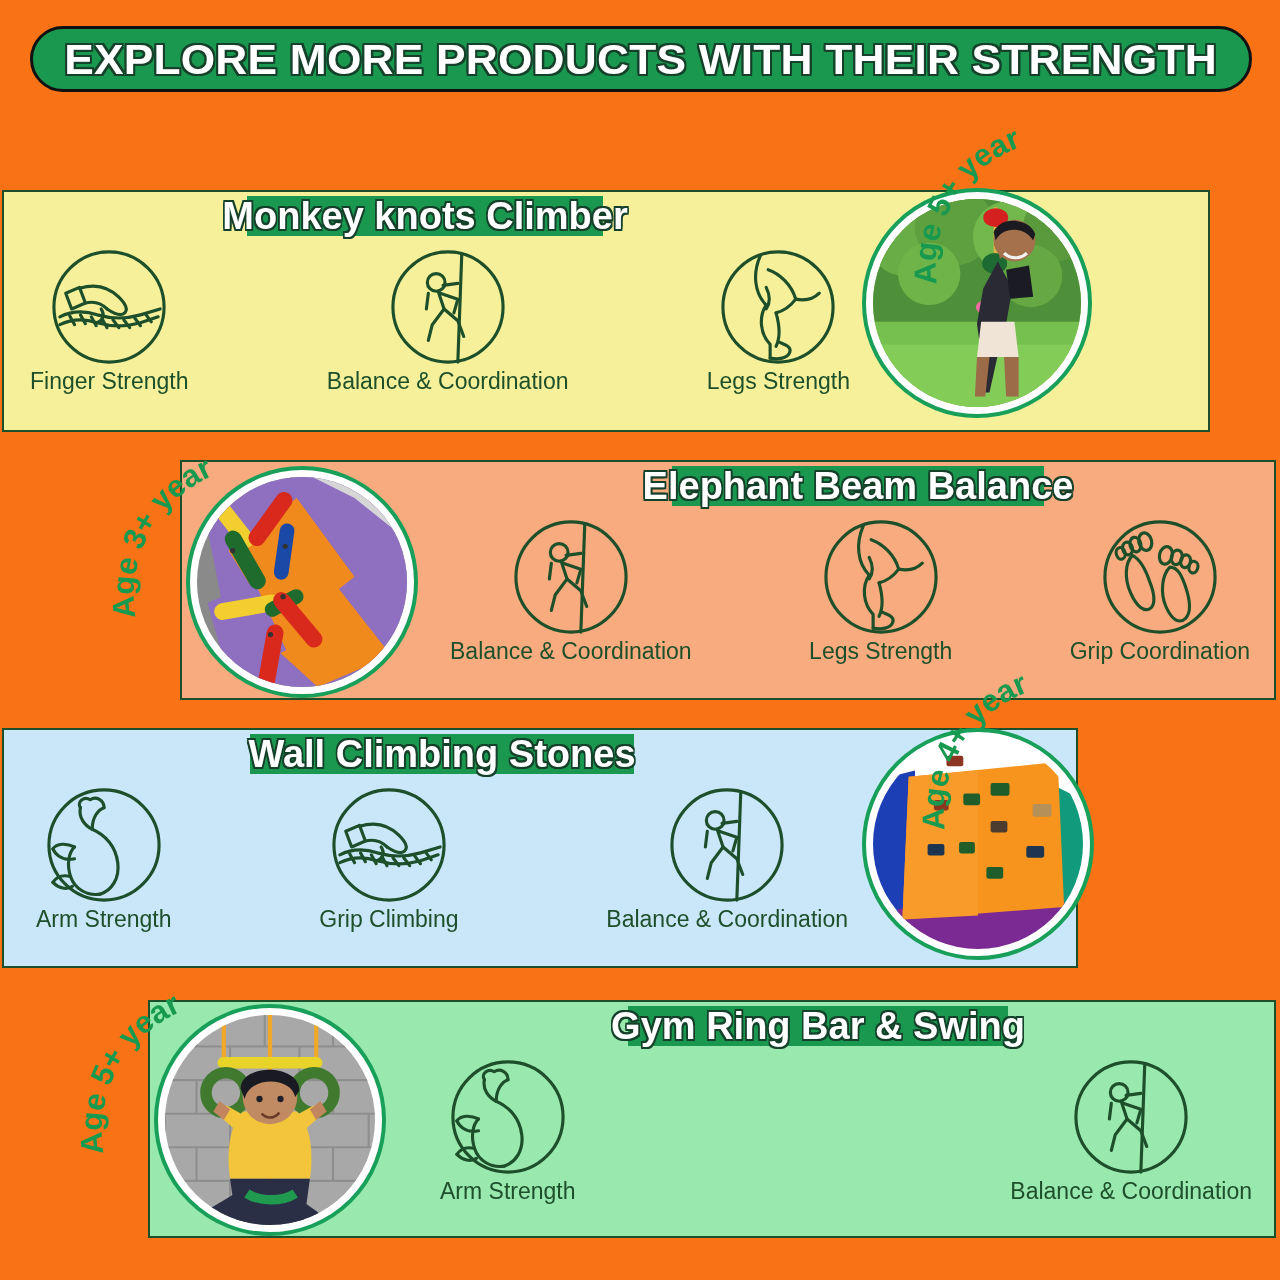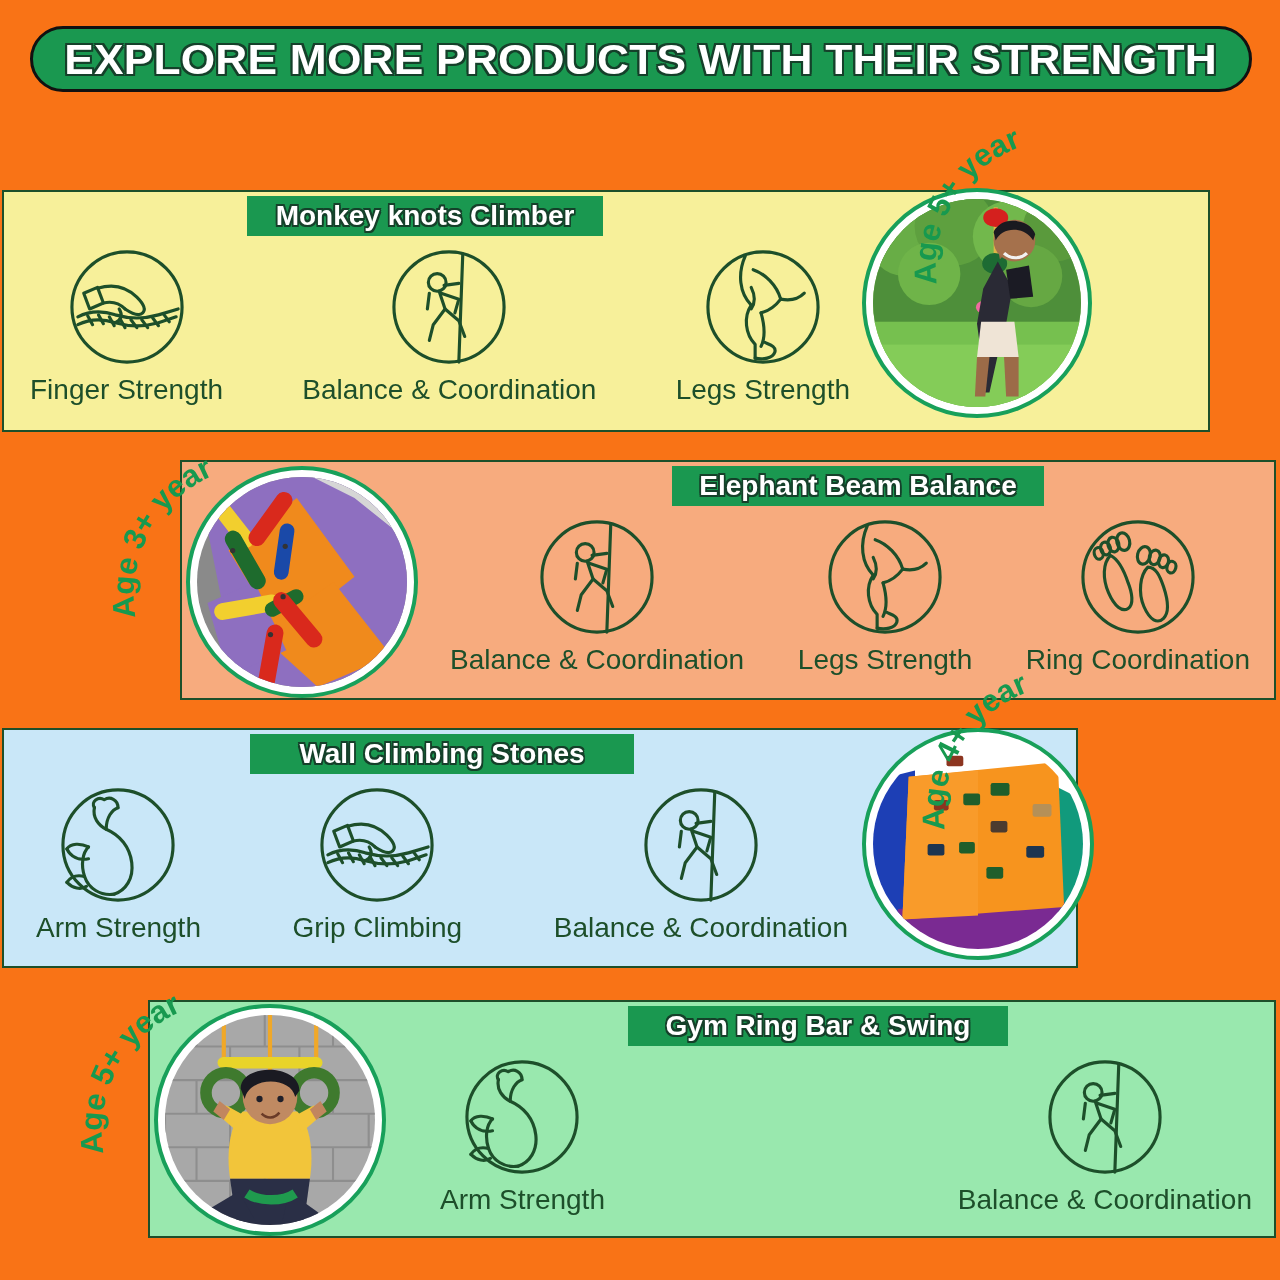--- a/index.html
+++ b/index.html
@@ -52,38 +52,38 @@
     flex-direction: column;
     align-items: center;
     justify-content: flex-start;
   }
   .icon-circle {
     width: 118px; height: 118px;
     display: block;
   }
   .icon-circle svg { width: 100%; height: 100%; display: block; }
   .icon-label {
-    margin-top: 8px;
-    font-size: 28px;
+    margin-top: 2px;
+    font-size: 23px;
     color: #1d4f2a;
     white-space: nowrap;
     font-family: "Liberation Sans", sans-serif;
   }
 
   
   .title-plate {
     position: absolute;
     background: #1a9850;
     height: 40px;
     display: flex; align-items: center; justify-content: center;
     padding: 0 14px;
     z-index: 6;
   }
   .title-plate span {
-    font-size: 28px; font-weight: bold; color: #ffffff;
+    font-size: 38px; font-weight: bold; color: #ffffff;
     white-space: nowrap;
     font-family: "Liberation Sans", sans-serif;
     text-shadow:
       -1.6px -1.6px 0 #15402a,  1.6px -1.6px 0 #15402a,
       -1.6px  1.6px 0 #15402a,  1.6px  1.6px 0 #15402a,
        0px -1.6px 0 #15402a,  0px  1.6px 0 #15402a,
       -1.6px  0px 0 #15402a,  1.6px  0px 0 #15402a;
   }
 
   
@@ -278,21 +278,21 @@
           <ellipse cx="27" cy="31" rx="5" ry="6.5" transform="rotate(-14 27 31)"></ellipse>
           <ellipse cx="20" cy="36" rx="4.5" ry="6" transform="rotate(-14 20 36)"></ellipse>
           <path d="M70 50 C62 58 60 76 66 90 C72 104 80 108 86 102 C92 96 90 82 86 70 C82 58 78 50 70 50 Z"></path>
           <ellipse cx="66" cy="38" rx="6.5" ry="9" transform="rotate(14 66 38)"></ellipse>
           <ellipse cx="77" cy="40" rx="5.5" ry="7.5" transform="rotate(14 77 40)"></ellipse>
           <ellipse cx="86" cy="44" rx="5" ry="6.5" transform="rotate(14 86 44)"></ellipse>
           <ellipse cx="94" cy="50" rx="4.5" ry="6" transform="rotate(14 94 50)"></ellipse>
         </g>
           </svg>
       </div>
-      <div class="icon-label">Ring Coordination</div>
+      <div class="icon-label">Grip Coordination</div>
     </div>
   </div>
   <div class="photo-bubble" style="left:186px; top:466px; width:232px; height:232px;">
     <div class="photo-inner">
       <svg viewBox="0 0 200 200" preserveAspectRatio="xMidYMid slice">
         <rect width="200" height="200" fill="#8a8a8a"></rect>
         <path d="M0 0 L200 0 L200 200 L40 200 Z" fill="#8e6fc0"></path>
         <path d="M110 0 L200 0 L200 60 L150 20 Z" fill="#d6d6d6"></path>
         <path d="M30 70 L95 20 L150 95 L80 150 Z" fill="#f08a1c"></path>
         <path d="M60 150 L130 100 L185 170 L115 200 Z" fill="#f08a1c"></path>

